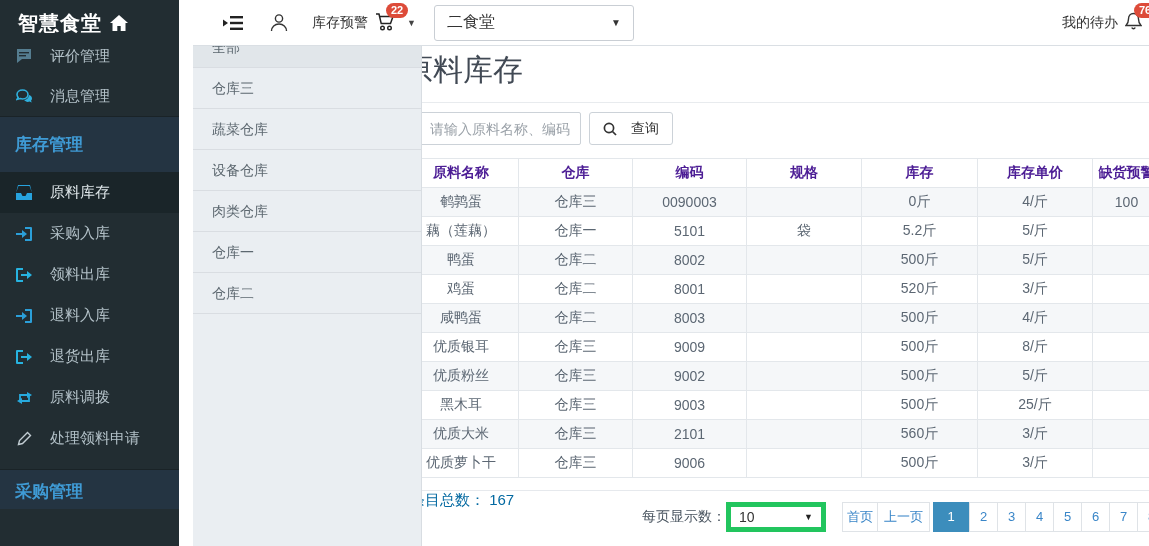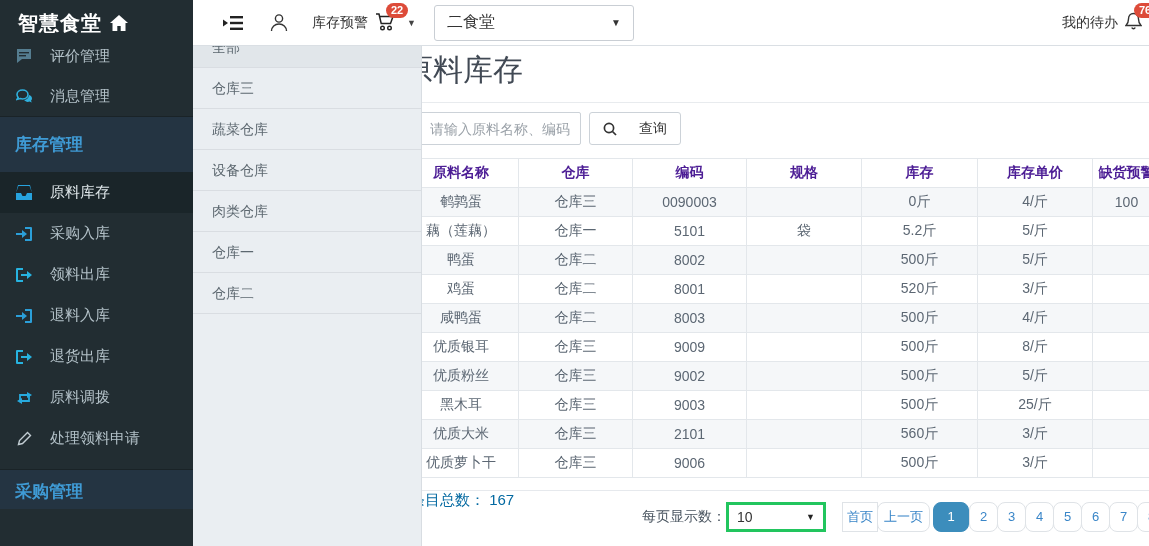--- a/index.html
+++ b/index.html
@@ -1,21 +1,21 @@
 <!DOCTYPE html>
 <html><head>
 <meta charset="utf-8">
 <style>
   * { box-sizing: border-box; margin: 0; padding: 0; }
   html,body { width:1149px; height:546px; overflow:hidden; background:#fff;
     font-family:"Liberation Sans","DejaVu Sans",sans-serif; }
   body { position:relative; }
 
   
-  .sidebar { position:absolute; left:0; top:0; width:193px; height:546px;
+  .sidebar { position:absolute; left:0; top:0; width:179px; height:546px;
     background:#222d32; z-index:30; }
   .logo { height:36px; display:flex; align-items:center; padding:10px 0 0 18px;
     color:#fff; font-size:20px; font-weight:bold; letter-spacing:1px; }
   .logo svg { margin-left:8px; }
   .menu-item { height:40px; display:flex; align-items:center; padding-left:15px;
     color:#b3c1c8; font-size:15px; cursor:pointer; }
   .menu-item .mi { width:18px; height:16px; margin-right:17px; display:flex;
     align-items:center; justify-content:center; flex:0 0 18px; }
   .inv-item { height:41px; }
   .menu-item.active { background:#1a2529; color:#dfe7ea; }
@@ -62,47 +62,47 @@
     background:#fff; padding-left:9px; }
   .title-wrap { border-bottom:1px solid #e8ebee; padding:4px 0 12px; }
   .page-title { font-size:30px; font-weight:400; color:#414954; line-height:40px; }
   .search-row { margin-top:9px; display:flex; align-items:center; }
   .search-input { width:178px; height:33px; border:1px solid #ccd2d8;
     border-radius:2px; padding:0 10px; font-size:14px; color:#333; outline:none;
     font-family:inherit;text-align:right; }
   .search-input::placeholder { color:#9aa1a8; }
   .search-btn { margin-left:8px; height:33px; border:1px solid #ccd2d8;
     border-radius:3px; background:#fff; font-size:14px; color:#333;
-    padding:0 13px; display:flex; align-items:center; gap:22px; cursor:pointer;
+    padding:0 13px; display:flex; align-items:center; gap:14px; cursor:pointer;
     font-family:inherit; }
 
   table.grid { border-collapse:collapse; table-layout:fixed; width:757px;
     margin-top:13px; }
   .grid th, .grid td { border:1px solid #e3e7eb; height:29px; text-align:center;
     font-size:14px; overflow:hidden; white-space:nowrap; }
   .grid th { color:#4c1d95; font-weight:bold; background:#fff; }
   .grid td { color:#5c6773; }
   .grid tbody tr:nth-child(odd) { background:#f5f7f9; }
 
   .panel-footer { margin-top:12px; border-top:1px solid #e6e9ed; height:46px;
     position:relative; }
   .total { position:absolute; left:7px; top:0; font-size:15px; color:#0369a1; }
   .pager-group { position:absolute; left:239px; top:11px; display:flex;
     align-items:center; white-space:nowrap; }
   .psize-label { font-size:14px; color:#4a5560; }
-  .psize-select { width:100px; height:30px; border:3px solid #22c55e;
+  .psize-select { width:100px; height:30px; border:5px solid #22c55e;
     background:#fff; display:flex; align-items:center;
     justify-content:space-between; padding:0 8px; font-size:14px; color:#333;
     cursor:pointer; flex:0 0 100px; }
   .psize-select .caret { font-size:9px; color:#222; }
   .pagination { margin-left:16px; display:flex; }
   .pg { height:30px; line-height:28px; border:1px solid #dfe3e7; background:#fff;
     color:#3a86c8; font-size:13px; text-align:center; cursor:pointer;
     flex:0 0 auto; }
-  .pg + .pg { margin-left:-1px;border-radius:8px; }
+  .pg + .pg { margin-left:-1px; }
   .pg.word1 { padding:0 4px; }
   .pg.word2 { padding:0 6px; }
   .pg.num { width:29px; }
   .pg.active { background:#3c8dbc; border-color:#3c8dbc; color:#fff; width:36px;
     margin-left:3px; margin-right:1px; }
 </style>
 </head>
 <body>
 
 <div class="sidebar">

